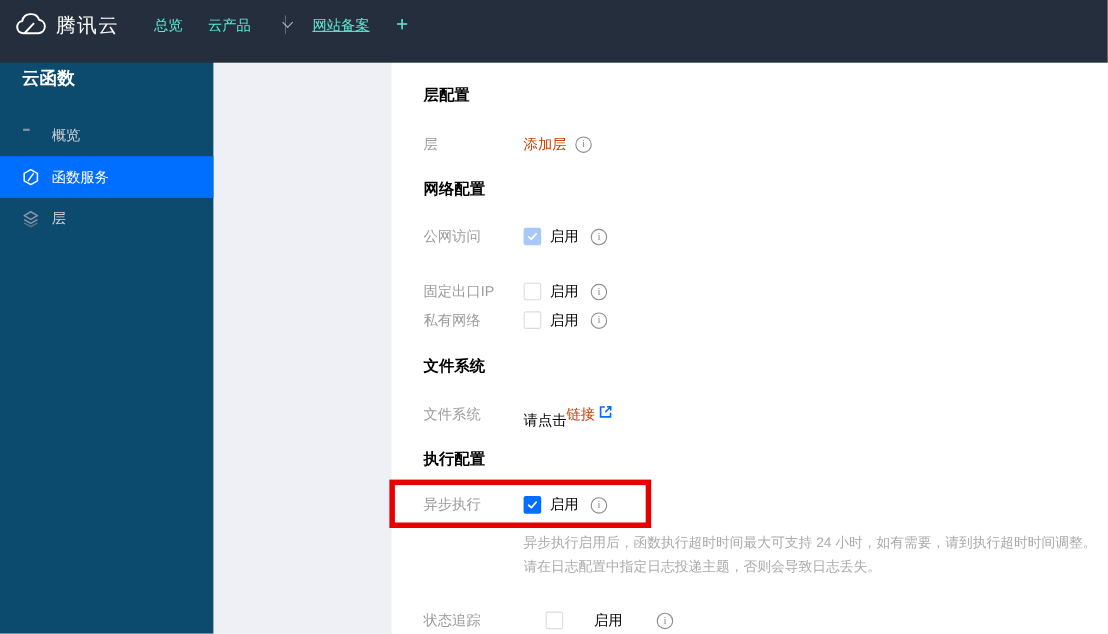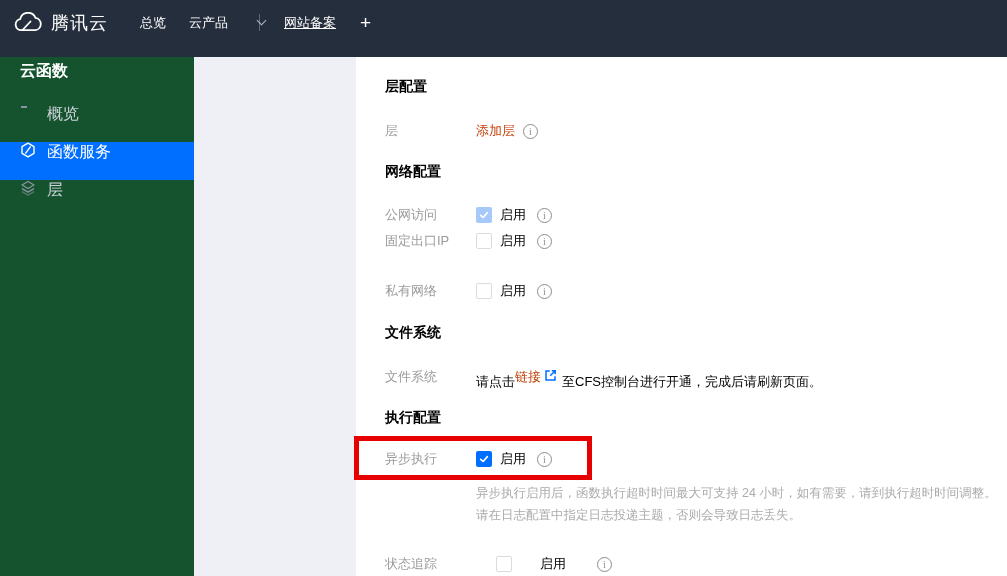--- a/index.html
+++ b/index.html
@@ -10,39 +10,39 @@
     -webkit-font-smoothing:antialiased;
   }
 
   
   .topbar {
     position:absolute; top:0; left:0; width:1007px; height:57px;
     background:#252e3d; color:#fff; z-index:5;
   }
   .topbar .brand-wrap { position:absolute; left:13px; top:0; height:45px; display:flex; align-items:center; gap:8px; }
   .brand-text { font-size:18px; color:#ffffff; letter-spacing:1px; }
-  .top-item { position:absolute; top:0; height:45px; display:flex; align-items:center; font-size:13px; color:#ffffff; cursor:pointer; }
+  .top-item { position:absolute; top:0; height:45px; display:flex; align-items:center; font-size:13px; color:#5eead4; cursor:pointer; }
   .caret {
     width:7px; height:7px; margin-left:6px; margin-top:-4px;
     border-right:1.5px solid #aeb6c2; border-bottom:1.5px solid #aeb6c2;
     transform:rotate(45deg);
   }
   .top-divider { position:absolute; left:259px; top:14px; width:1px; height:17px; background:rgba(255,255,255,0.28); }
   .top-plus { font-size:19px; font-weight:300; }
 
   
   .sidebar {
     position:absolute; top:45px; left:0; width:194px; bottom:0;
-    background:#14532d; color:#c9ced6; z-index:4;
+    background:#0c4a6e; color:#c9ced6; z-index:4;
   }
   .sidebar-title { padding:16px 0 0 20px; font-size:16px; font-weight:bold; color:#ffffff; }
   .side-items { margin-top:22px; }
   .side-item {
-    height:38px; display:flex; gap:11px;
-    padding-left:20px; font-size:16px; color:#ced3da; cursor:pointer;
+    height:38px; display:flex; align-items:center; gap:11px;
+    padding-left:20px; font-size:13px; color:#ced3da; cursor:pointer;
   }
   .side-item.active { background:#006eff; color:#ffffff; }
   .side-icon { width:16px; height:16px; display:flex; align-items:center; justify-content:center; flex-shrink:0; }
   
   .grid-ico { display:grid; grid-template-columns:6px 6px; grid-template-rows:6px 6px; gap:2px; }
   .grid-ico i { display:block; background:#8a93a3; }
   .grid-ico i.hollow { background:transparent; border:1.5px solid #8a93a3; }
 
   
   .subpanel { position:absolute; top:45px; left:194px; width:162px; bottom:0; background:#eef0f5; z-index:3; }
@@ -160,21 +160,21 @@
     <span class="rlabel">公网访问</span>
     <span class="checkbox checked-disabled">
       <svg width="12" height="12" viewBox="0 0 16 16">
         <polyline points="3.5,8.5 6.8,11.3 12.5,4.8" fill="none" stroke="#ffffff" stroke-width="2.2" stroke-linecap="round" stroke-linejoin="round"></polyline>
       </svg>
     </span>
     <span class="enable-label">启用</span>
     <span class="info-icon">i</span>
   </div>
 
-  <div class="crow" style="top:187px;">
+  <div class="crow" style="top:211px;">
     <span class="rlabel">固定出口IP</span>
     <span class="checkbox unchecked"></span>
     <span class="enable-label">启用</span>
     <span class="info-icon">i</span>
   </div>
 
   <div class="crow" style="top:237px;">
     <span class="rlabel">私有网络</span>
     <span class="checkbox unchecked"></span>
     <span class="enable-label">启用</span>
@@ -186,21 +186,20 @@
   <div class="crow" style="top:323px;">
     <span class="rlabel">文件系统</span>
     <span class="body-text">请点击</span>
     <a class="blue-link">链接</a>
     <span class="ext-ico">
       <svg width="13" height="13" viewBox="0 0 13 13">
         <path d="M11 7.2 V11 H2 V2 H5.8" fill="none" stroke="#006eff" stroke-width="1.5"></path>
         <path d="M7.8 1.8 H11.2 V5.2 M11.2 1.8 L6.2 6.8" fill="none" stroke="#006eff" stroke-width="1.5"></path>
       </svg>
     </span>
-    <span class="body-text">至CFS控制台进行开通，完成后请刷新页面。</span>
   </div>
 
   <div class="sec-header" style="top:364px;">执行配置</div>
 
   <div class="crow" style="top:405px;">
     <span class="rlabel">异步执行</span>
     <span class="checkbox checked">
       <svg width="12" height="12" viewBox="0 0 16 16">
         <polyline points="3.5,8.5 6.8,11.3 12.5,4.8" fill="none" stroke="#ffffff" stroke-width="2.2" stroke-linecap="round" stroke-linejoin="round"></polyline>
       </svg>

